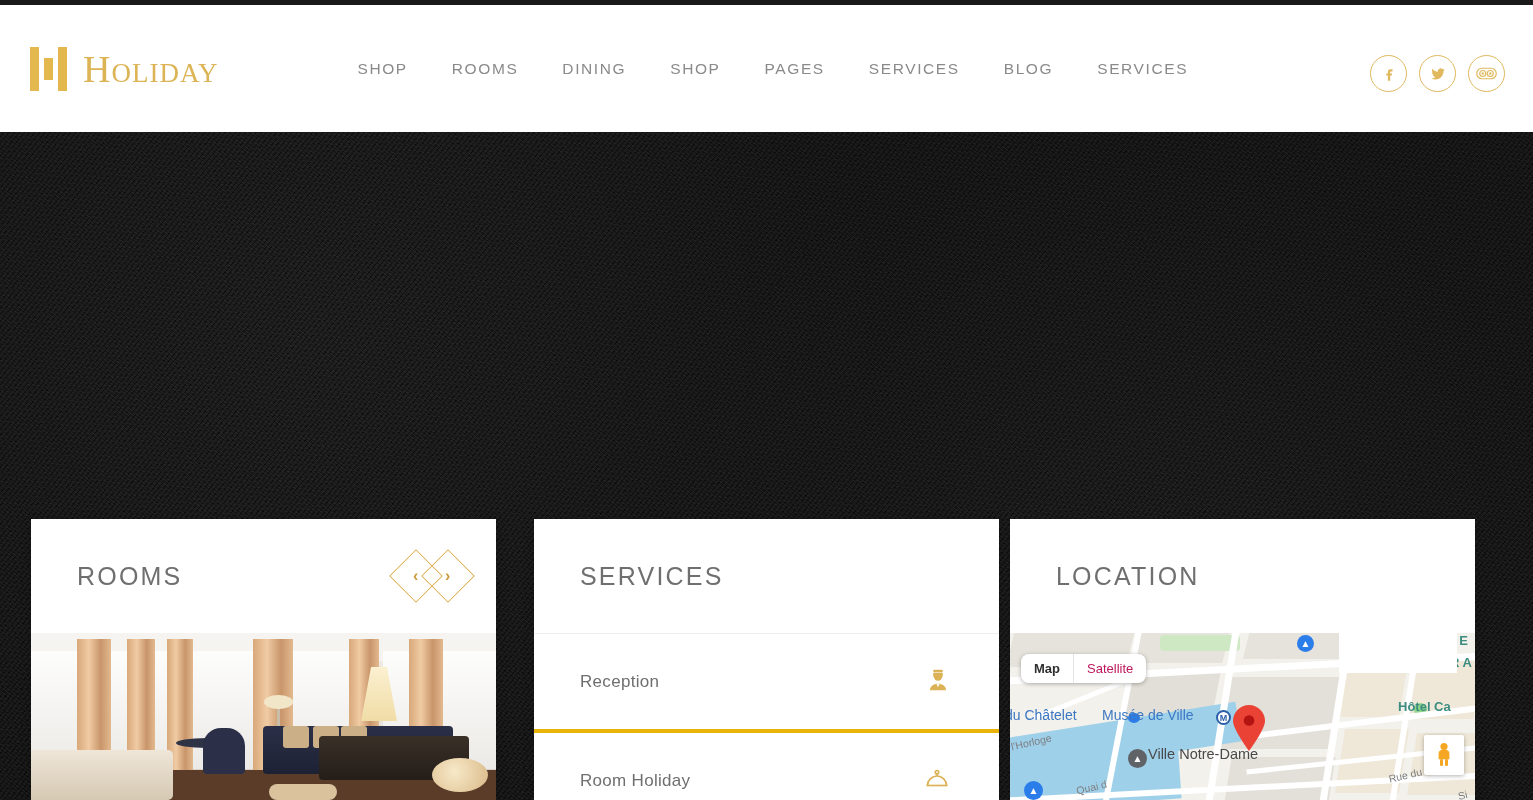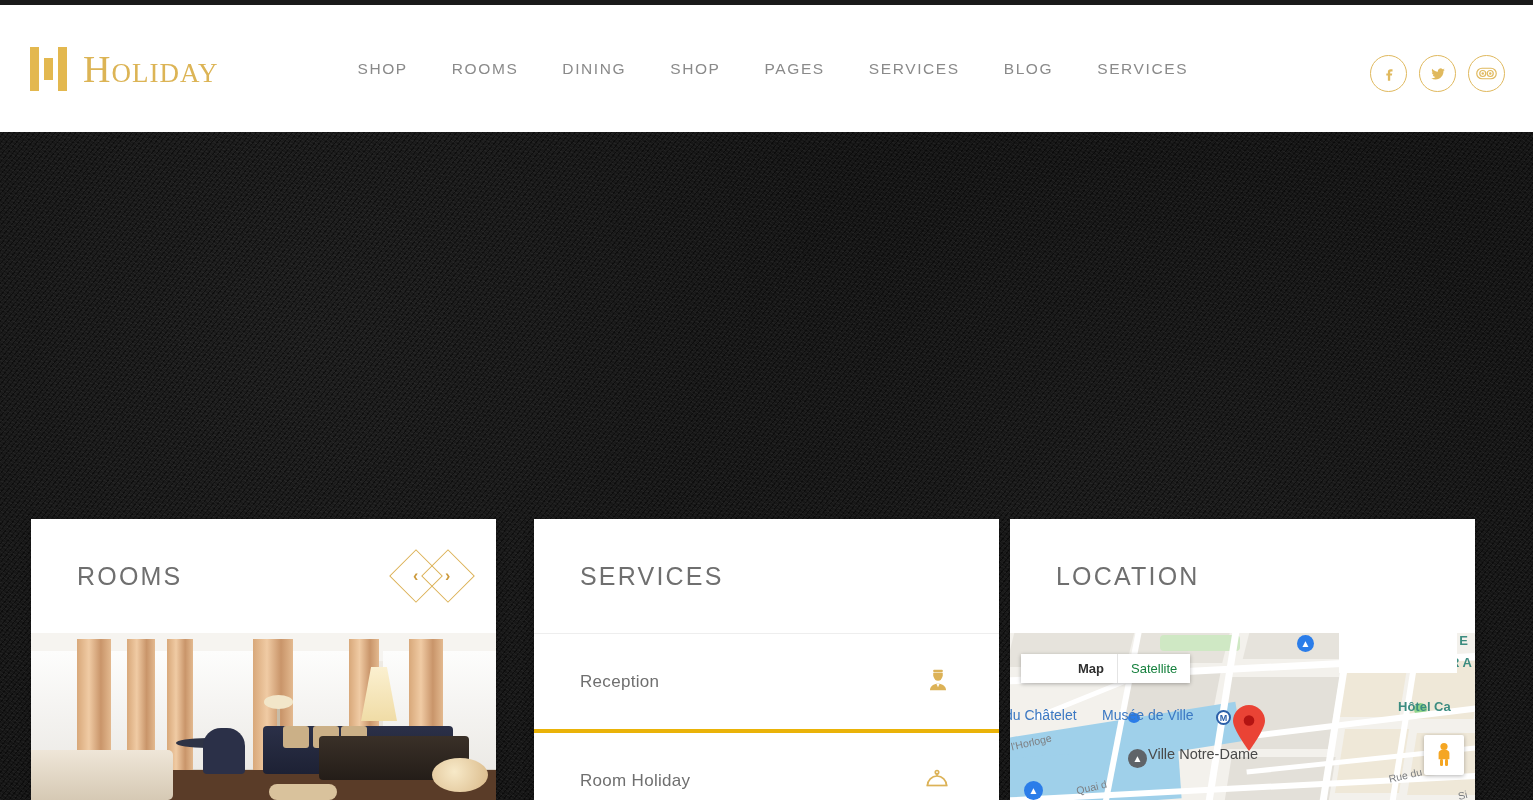--- a/index.html
+++ b/index.html
@@ -152,25 +152,25 @@
   .maplbl {
     position:absolute; font-size:11.5px; color:#5f6368; white-space:nowrap;
     font-family:"Liberation Sans", sans-serif;
   }
   .maplbl.blue { color:#3b78c3; }
   .maplbl.teal { color:#3c8c80; font-weight:700; font-size:13px; }
   .maplbl.rot { transform:rotate(-13deg); color:#7d7f82; font-size:10.5px; }
 
   .toggle {
     position:absolute; left:11px; top:21px; display:flex; background:#ffffff;
-    box-shadow:0 1px 4px rgba(0,0,0,.3); border-radius:0; overflow:hidden; z-index:6;padding-left:44px;
+    box-shadow:0 1px 4px rgba(0,0,0,.3); border-radius:8px; overflow:hidden; z-index:6;
   }
   .toggle div { padding:7px 13px; font-size:13px; cursor:pointer; }
   .t-active { color:#2f2f2f; font-weight:700; border-right:1px solid #e4e4e4; }
-  .t-idle { color:#15803d; }
+  .t-idle { color:#be185d; }
 
   .pin { position:absolute; left:222px; top:72px; width:34px; height:46px; z-index:5; }
   .pegman {
     position:absolute; right:11px; top:102px; width:40px; height:40px; background:#fff;
     box-shadow:0 1px 4px rgba(0,0,0,.3); border-radius:2px; display:flex;
     align-items:center; justify-content:center; z-index:6; cursor:pointer;
   }
   .infobox {
     position:absolute; right:18px; top:-8px; width:118px; height:48px; background:#fff; z-index:4;
   }

